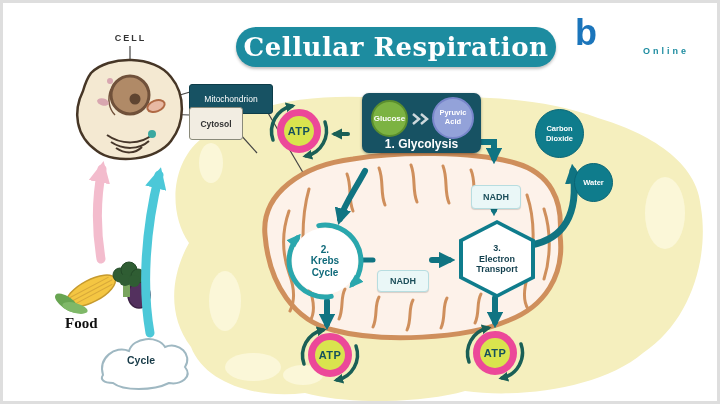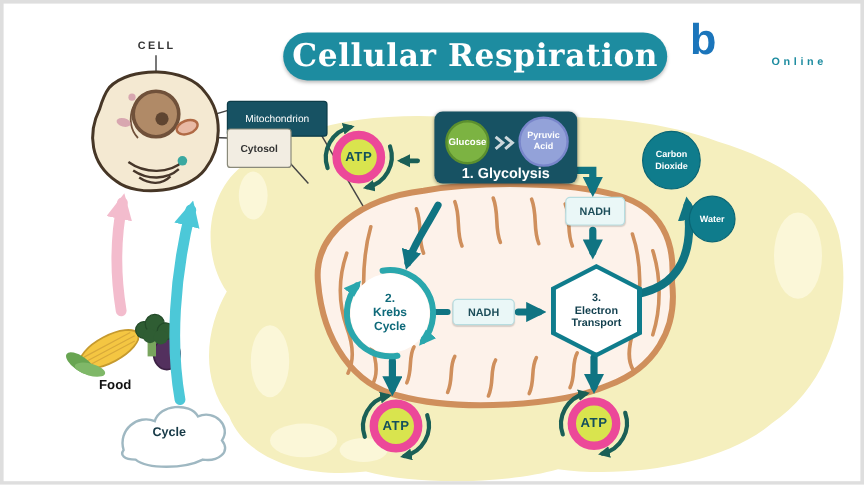--- a/index.html
+++ b/index.html
@@ -44,41 +44,41 @@
     background:var(--pyruvic-blue);border:2px solid #7986cb;color:#fff;
     font-size:7.5px;font-weight:bold;line-height:1.15;}
   .glyco-step{left:0;bottom:2px;width:100%;color:#fff;font-size:12px;font-weight:bold;text-align:center;}
   .glyco-chevrons{left:49px;top:19px;width:20px;height:14px;}
 
   .atp{width:44px;height:44px;border-radius:50%;background:var(--atp-green);
     border:7px solid #ec4899;color:#14505c;font-size:11px;font-weight:bold;letter-spacing:.5px;}
   .atp-1{left:274px;top:106px;} .atp-2{left:305px;top:330px;} .atp-3{left:470px;top:328px;}
 
   .nadh{background:var(--nadh-bg);border:1.5px solid #b7dde0;border-radius:4px;
-    color:#1d4e5a;font-size:9px;font-weight:bold;box-shadow:0 1px 1px rgba(0,0,0,.15);}
+    color:#1d4e5a;font-size:9px;font-weight:bold;box-shadow:0 1px 1px rgba(0,0,0,.15);margin-top:21px;}
   .nadh-right{left:468px;top:161px;width:50px;height:24px;}
   .nadh-mid{left:374px;top:246px;width:52px;height:22px;}
 
   .krebs{left:289px;top:225px;width:66px;height:66px;border-radius:50%;background:#fff;
     color:#0f6a7a;font-size:10px;font-weight:bold;line-height:1.12;}
 
   .hex-outer{left:456px;top:217px;width:76px;height:78px;background:var(--molecule-teal);
     clip-path:polygon(50% 0,100% 25%,100% 75%,50% 100%,0 75%,0 25%);}
   .hex-inner{left:4px;top:4px;width:68px;height:70px;background:#ffffff;
     clip-path:polygon(50% 0,100% 25%,100% 75%,50% 100%,0 75%,0 25%);
     color:#123f4d;font-size:9px;font-weight:bold;line-height:1.2;}
 
   .co2{left:532px;top:106px;width:49px;height:49px;border-radius:50%;
     background:var(--molecule-teal);border:1px solid #0a6675;color:#fff;
     font-size:7.5px;font-weight:bold;line-height:1.25;}
   .water{left:571px;top:160px;width:39px;height:39px;border-radius:50%;
     background:var(--molecule-teal);border:1px solid #0a6675;color:#fff;
     font-size:7.5px;font-weight:bold;}
 
-  .food-label{left:62px;top:312px;width:62px;font-size:11px;font-weight:bold;color:#111;text-align:center;}
+  .food-label{left:62px;top:312px;width:62px;font-size:15px;font-weight:bold;color:#111;text-align:left;font-family:Liberation Serif, serif;}
   .oxygen-label{left:104px;top:351px;width:68px;font-size:10.5px;font-weight:bold;color:#173a47;text-align:center;}
 
   
   .blob{fill:var(--blob-yellow);}
   .blob-spot{fill:#fbf7d8;}
   .mito-body{fill:#fdf2ea;stroke:var(--mito-outline);stroke-width:5;stroke-linejoin:round;}
   .crista{fill:none;stroke:var(--mito-outline);stroke-width:3;stroke-linecap:round;}
   .arrow-flow{fill:none;stroke:var(--flow-teal);stroke-linecap:round;}
   .arrow-ring{fill:none;stroke:var(--ring-teal);stroke-linecap:round;}
   .arrow-cycle{fill:none;stroke:var(--cycle-green);stroke-linecap:round;}

